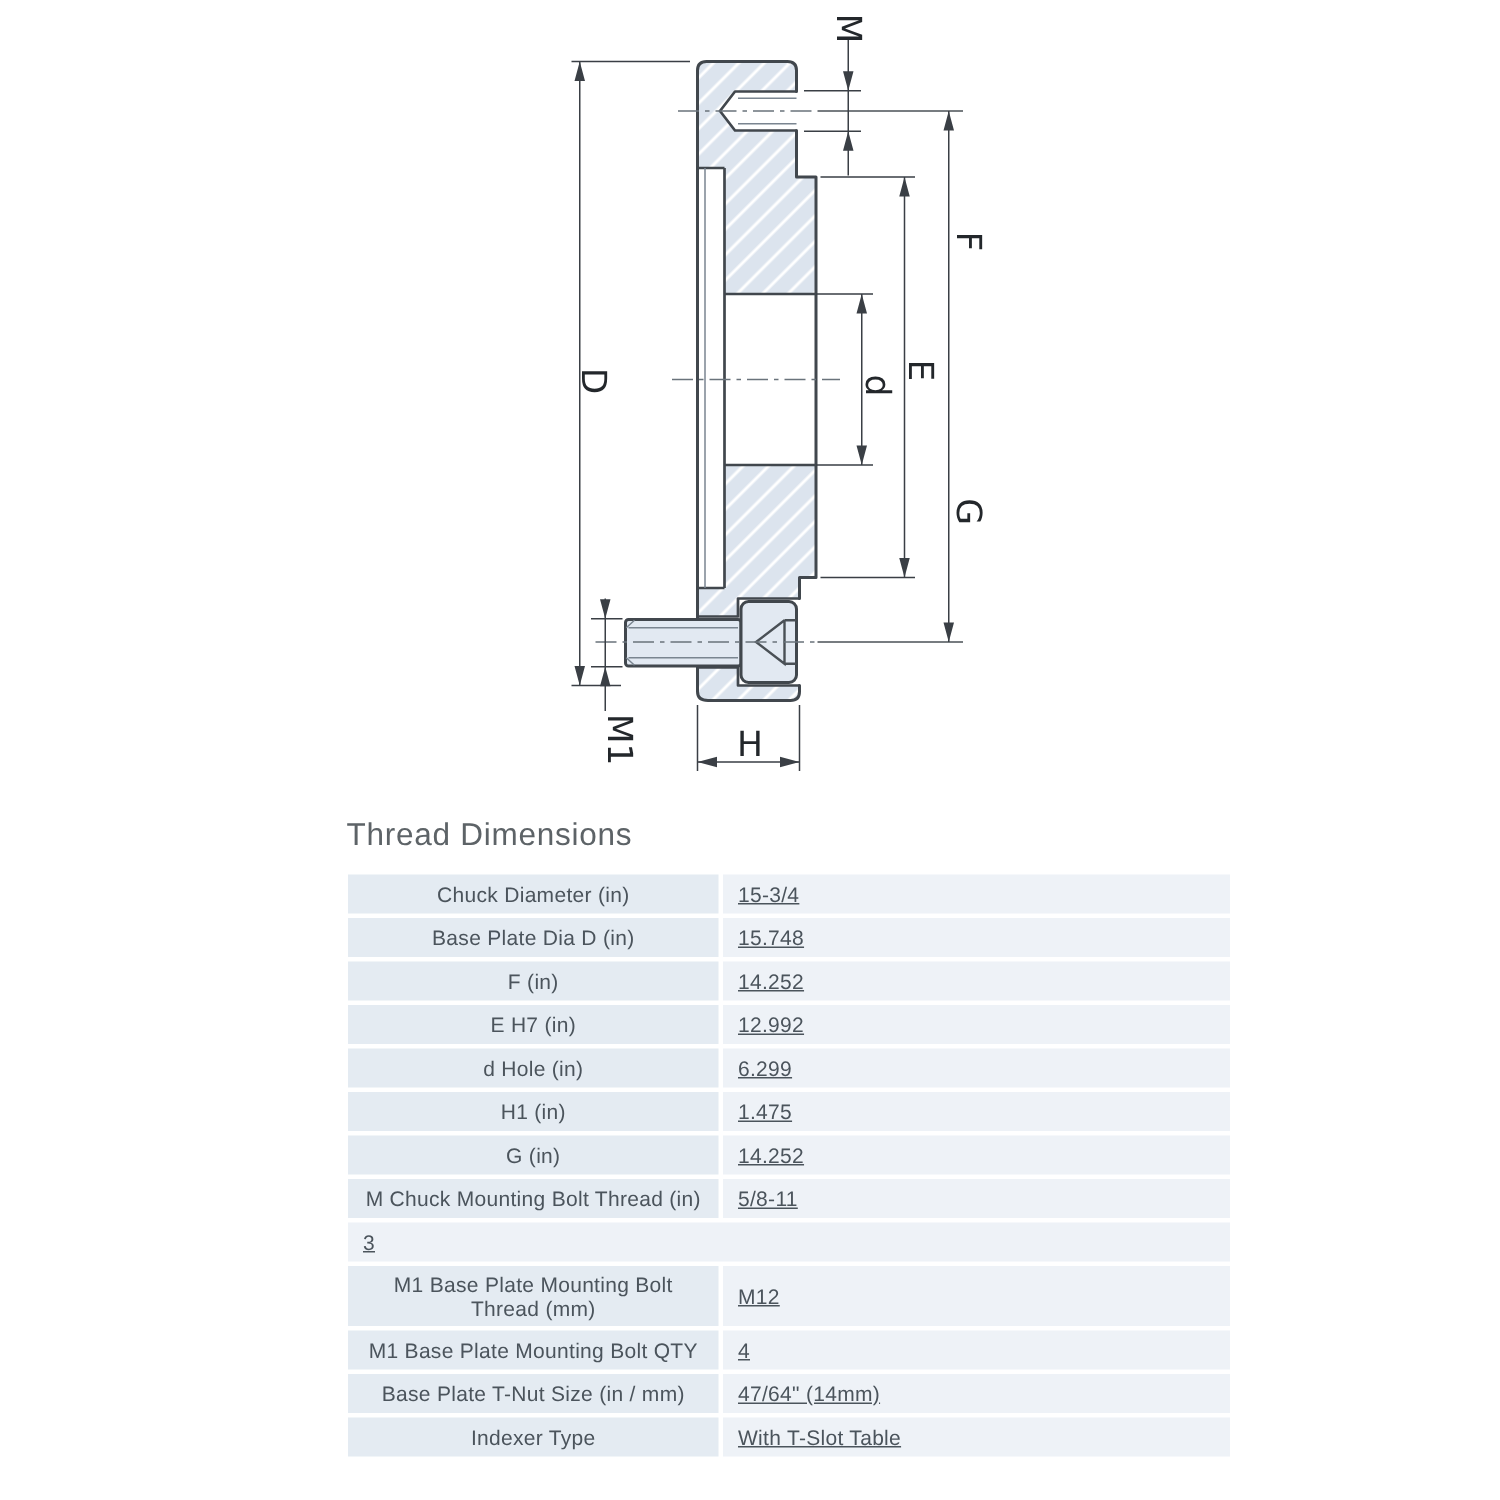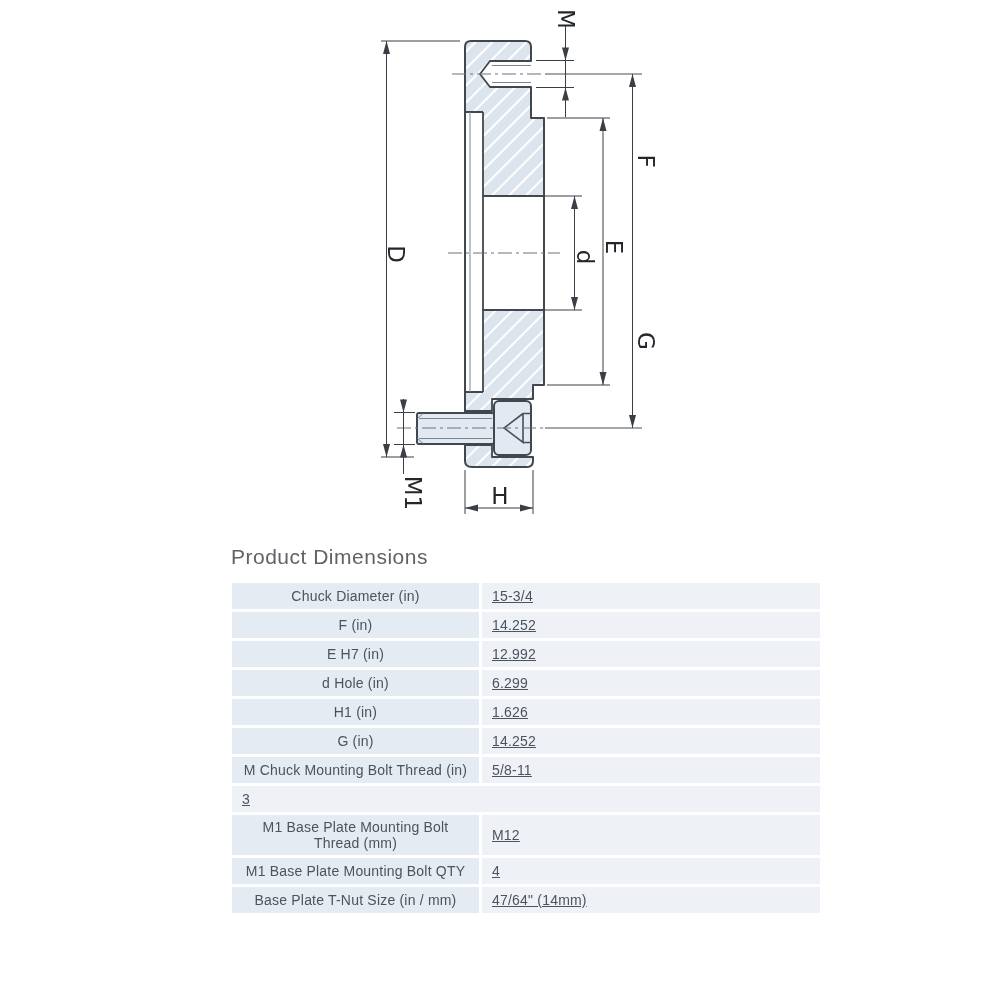--- a/index.html
+++ b/index.html
@@ -133,42 +133,46 @@
       <text class="dim-label" transform="translate(405,493) rotate(90)" text-anchor="middle">M1</text>
     </g>
 
     <g>
       <path class="dim" d="M465,470 L465,514 M533,470 L533,514 M465,508 L533,508"></path>
       <path class="dim-fill" d="M465,508 l13,-3.5 l0,7 Z M533,508 l-13,-3.5 l0,7 Z"></path>
       <text class="dim-label" transform="translate(500,504)" text-anchor="middle">H</text>
     </g>
   </svg>
 
-  <div id="section-title">Product Dimensions</div>
+  <div id="section-title">Thread Dimensions</div>
 
   <div id="spec-table">
     <div class="row">
       <div class="row-label">Chuck Diameter (in)</div>
       <div class="row-value">15-3/4</div>
     </div>
     <div class="row">
+      <div class="row-label">Base Plate Dia D (in)</div>
+      <div class="row-value">15.748</div>
+    </div>
+    <div class="row">
       <div class="row-label">F (in)</div>
       <div class="row-value">14.252</div>
     </div>
     <div class="row">
       <div class="row-label">E H7 (in)</div>
       <div class="row-value">12.992</div>
     </div>
     <div class="row">
       <div class="row-label">d Hole (in)</div>
       <div class="row-value">6.299</div>
     </div>
     <div class="row">
       <div class="row-label">H1 (in)</div>
-      <div class="row-value">1.626</div>
+      <div class="row-value">1.475</div>
     </div>
     <div class="row">
       <div class="row-label">G (in)</div>
       <div class="row-value">14.252</div>
     </div>
     <div class="row">
       <div class="row-label">M Chuck Mounting  Bolt Thread (in)</div>
       <div class="row-value">5/8-11</div>
     </div>
     <div class="row">
@@ -179,15 +183,19 @@
       <div class="row-value">M12</div>
     </div>
     <div class="row">
       <div class="row-label">M1 Base Plate Mounting  Bolt QTY</div>
       <div class="row-value">4</div>
     </div>
     <div class="row">
       <div class="row-label">Base Plate T-Nut Size (in / mm)</div>
       <div class="row-value">47/64" (14mm)</div>
     </div>
+    <div class="row">
+      <div class="row-label">Indexer Type</div>
+      <div class="row-value">With T-Slot Table</div>
+    </div>
   </div>
 
 </div>
 
 </body></html>

